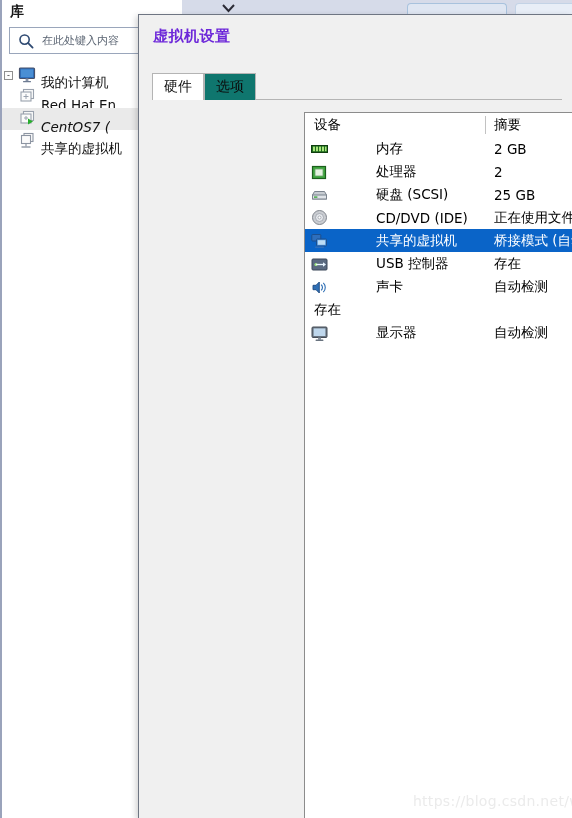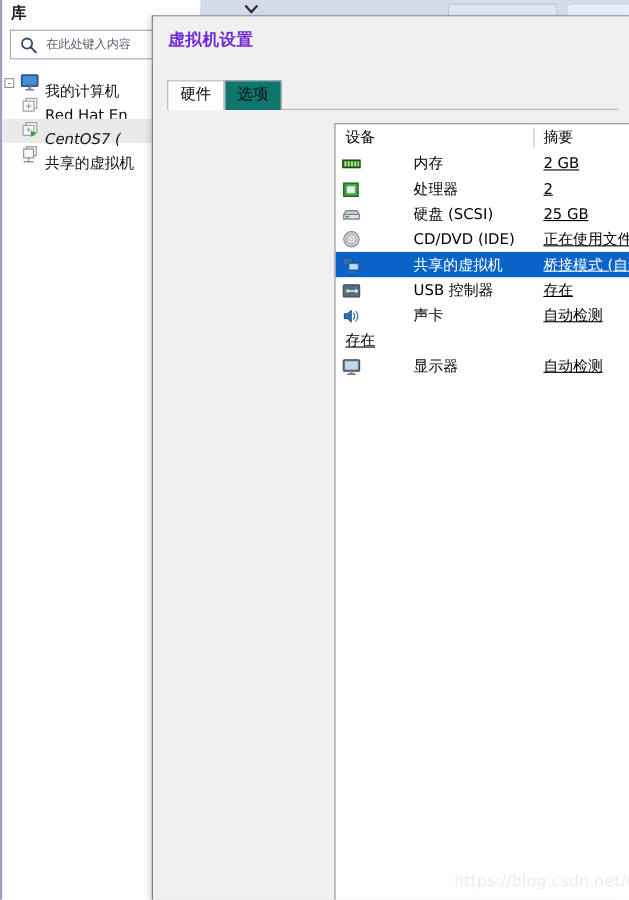--- a/index.html
+++ b/index.html
@@ -250,21 +250,20 @@
   .dev-icon {
     flex: 0 0 auto;
     width: 17px; height: 17px;
     margin-right: 4px;
     position: relative;
   }
   .dev-summary {
     padding-left: 9px;
     overflow: hidden;
     text-overflow: ellipsis;
-    text-decoration: underline;
   }
 
   .watermark {
     position: absolute;
     right: 6px;
     bottom: 10px;
     font-size: 14px;
     color: #ebebeb;
     letter-spacing: 0.3px;
     white-space: nowrap;

